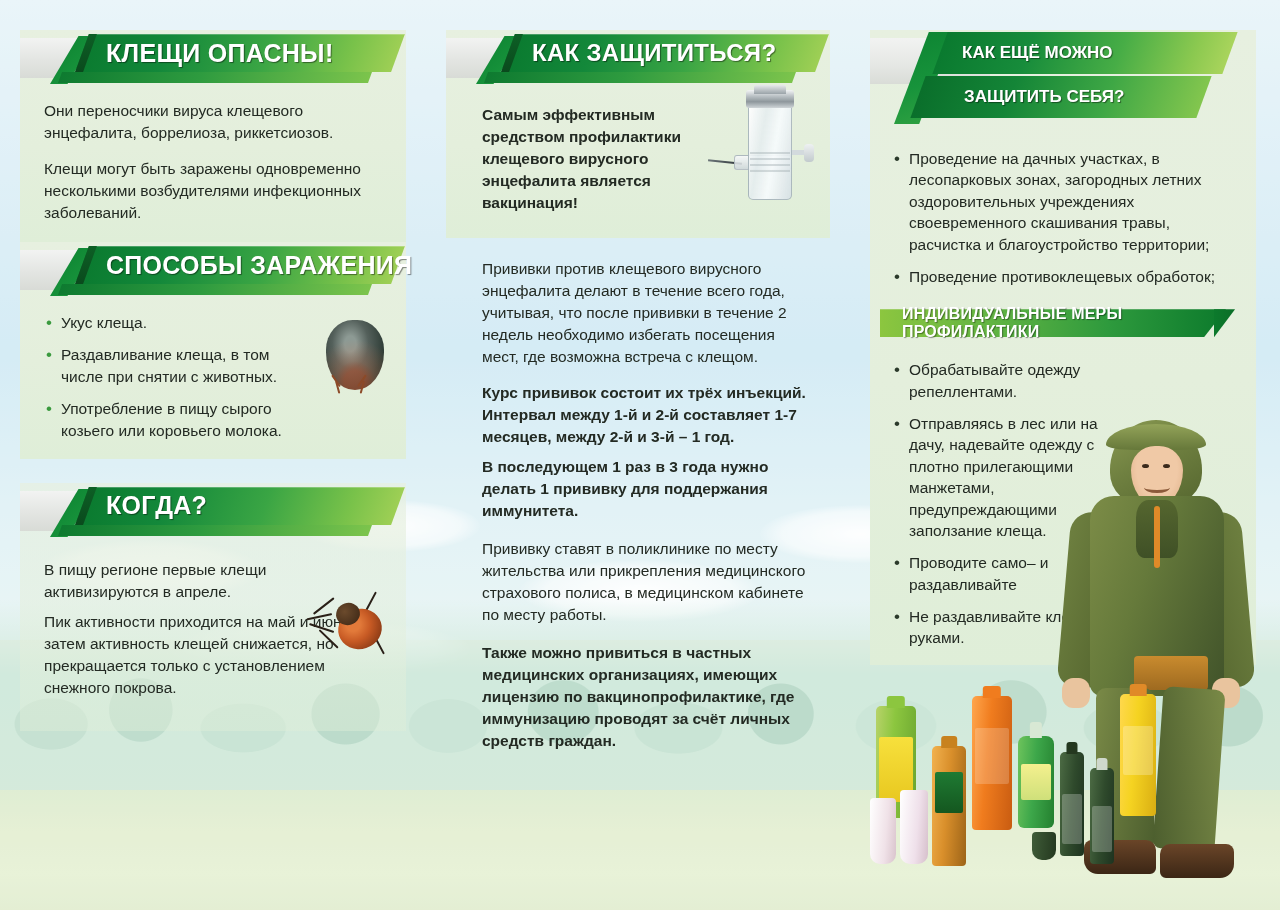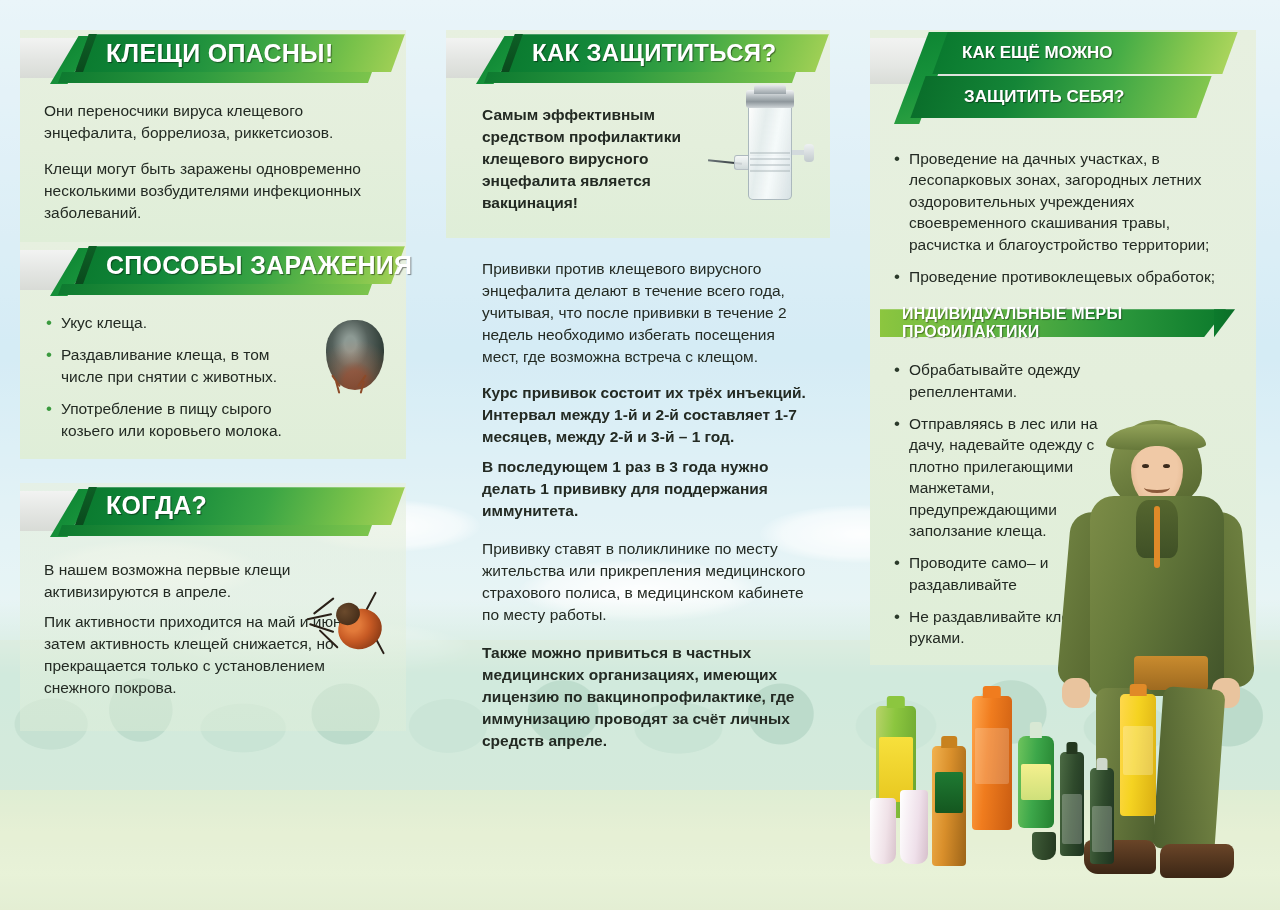--- a/index.html
+++ b/index.html
@@ -376,21 +376,21 @@
 
     <div class="panel translucent" style="margin-top:24px;">
       <div class="banner">
         <div class="grayblock"></div>
         <div class="edge"></div>
         <div class="main"></div>
         <div class="under"></div>
         <h2>КОГДА?</h2>
       </div>
       <div class="panel-body" style="padding-top:20px;">
-        <p class="txt tight" style="max-width:300px;">В нашем возможна первые клещи активизируются в апреле.</p>
+        <p class="txt tight" style="max-width:300px;">В пищу регионе первые клещи активизируются в апреле.</p>
         <p class="txt" style="max-width:310px;">Пик активности приходится на май и июнь, затем активность клещей снижается, но прекращается только с установлением снежного покрова.</p>
 
         <div class="tick-adult" style="right:4px; top:40px;">
           <div class="leg" style="left:2px;  top:18px; transform:rotate(-38deg);"></div>
           <div class="leg" style="left:0px;  top:34px; transform:rotate(-12deg);"></div>
           <div class="leg" style="left:2px;  top:52px; transform:rotate(18deg);"></div>
           <div class="leg" style="left:6px;  top:68px; transform:rotate(44deg);"></div>
           <div class="leg" style="left:44px; top:12px; transform:rotate(-62deg);"></div>
           <div class="leg" style="left:52px; top:74px; transform:rotate(62deg);"></div>
           <div class="body"></div>
@@ -426,21 +426,21 @@
         </div>
       </div>
     </div>
 
     <div class="panel clear">
       <div class="panel-body" style="padding:20px 22px 0 36px;">
         <p class="txt">Прививки против клещевого вирусного энцефалита делают в течение всего года, учитывая, что после прививки в течение 2 недель необходимо избегать посещения мест, где возможна встреча с клещом.</p>
         <p class="txt bold tight" style="margin-top:10px;">Курс прививок состоит их трёх инъекций. Интервал между 1-й и 2-й составляет 1-7 месяцев, между 2-й и 3-й – 1 год.</p>
         <p class="txt bold">В последующем 1 раз в 3 года нужно делать 1 прививку для поддержания иммунитета.</p>
         <p class="txt" style="margin-top:16px;">Прививку ставят в поликлинике по месту жительства или прикрепления медицинского страхового полиса, в медицинском кабинете по месту работы.</p>
-        <p class="txt bold" style="margin-top:16px;">Также можно привиться в частных медицинских организациях, имеющих лицензию по вакцинопрофилактике, где иммунизацию проводят за счёт личных средств апреле.</p>
+        <p class="txt bold" style="margin-top:16px;">Также можно привиться в частных медицинских организациях, имеющих лицензию по вакцинопрофилактике, где иммунизацию проводят за счёт личных средств граждан.</p>
       </div>
     </div>
   </div>
 
   <div class="col col-right">
     <div class="panel" style="margin-top:18px;">
       <div class="banner2">
         <div class="grayblock"></div>
         <div class="edge"></div>
         <div class="rowA"></div>

